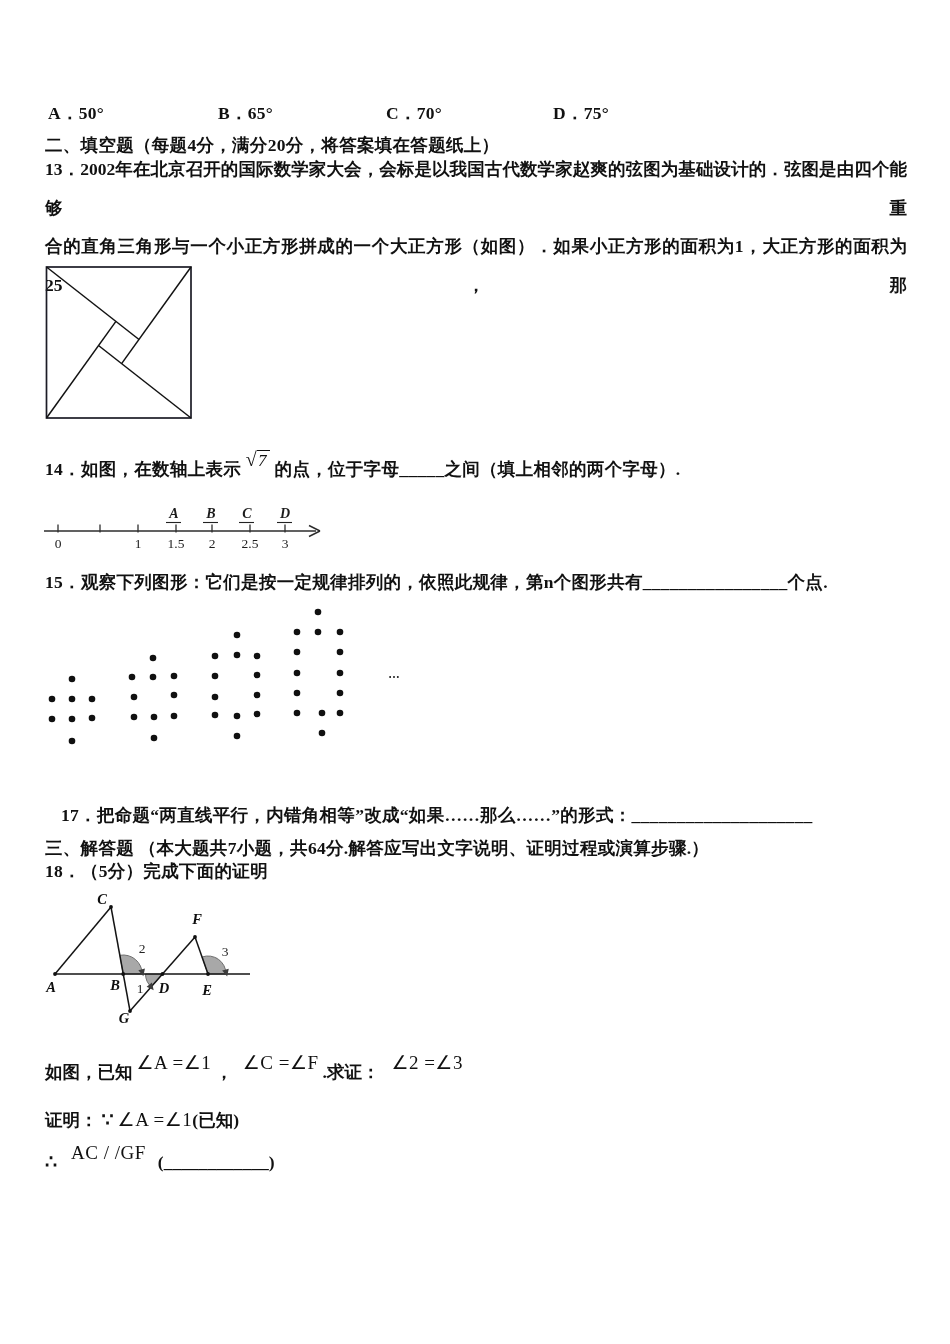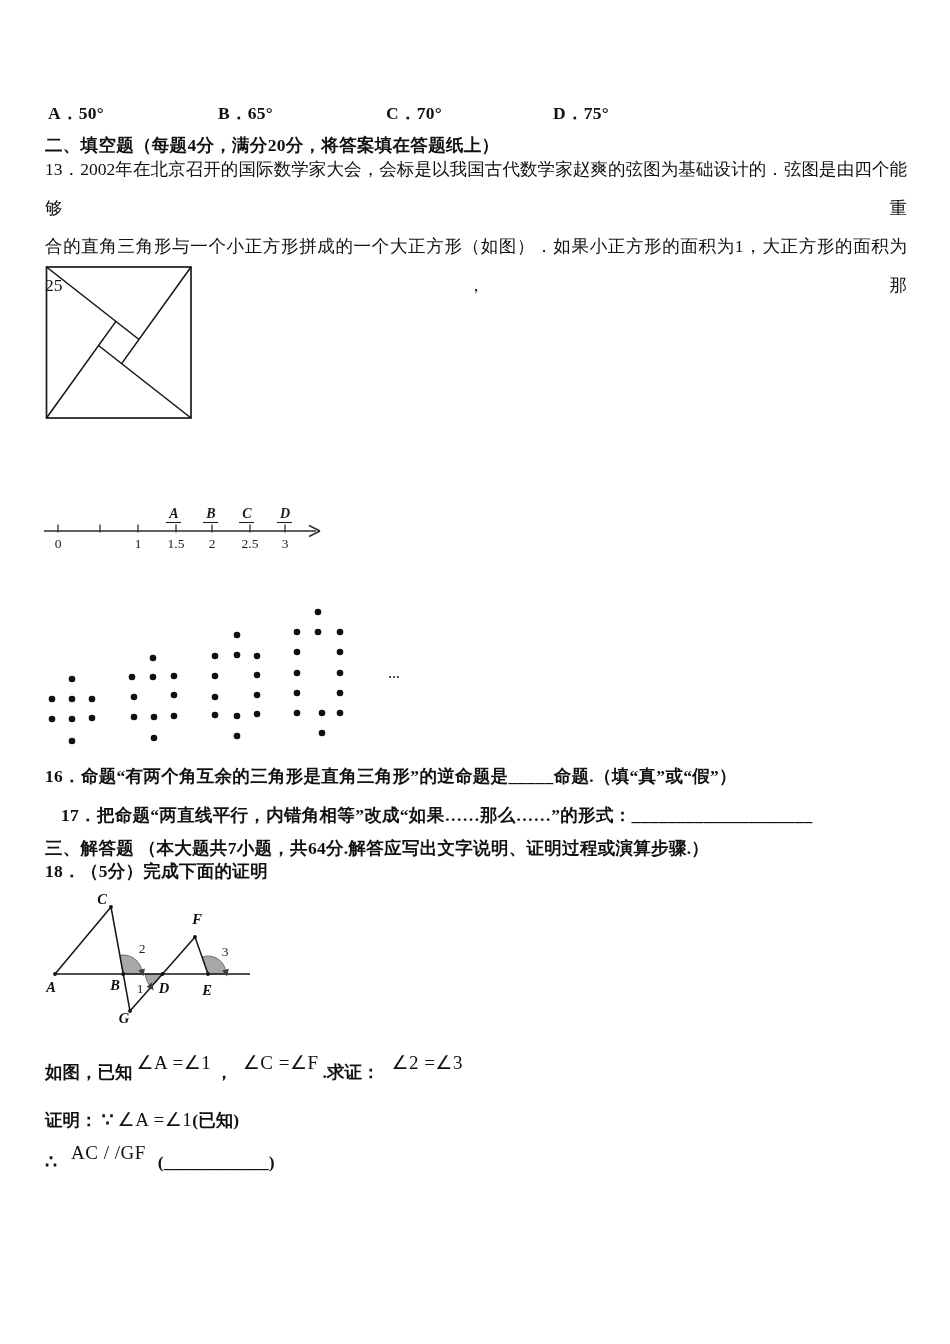--- a/index.html
+++ b/index.html
@@ -1,20 +1,20 @@
 <!DOCTYPE html>
 <html><head>
 <meta charset="utf-8">
 <style>
   html,body{margin:0;padding:0;background:#ffffff;}
   .page{position:relative;width:950px;height:1344px;background:#fff;overflow:hidden;
         font-family:"Liberation Serif",serif;color:#111;}
   .abs{position:absolute;}
   .txt{font-weight:700;font-size:17.5px;white-space:nowrap;letter-spacing:.3px;}
-  .q13{width:862px;font-weight:400;font-size:17.5px;line-height:38.7px;}
+  .q13{width:862px;font-weight:700;font-size:17.5px;line-height:38.7px;}
   .jl{text-align:justify;text-align-last:justify;}
   .mathi{font-family:"Liberation Serif",serif;font-weight:400;
          font-size:19px;letter-spacing:.5px;white-space:nowrap;}
   .up{position:relative;top:-9px;}
   .sqrt{position:relative;top:-9px;font-style:italic;font-weight:400;font-size:17px;white-space:nowrap;}
   .rad{font-style:normal;font-size:20px;}
   .rum{border-top:1.7px solid #111;padding:0 3px 0 1px;}
   .cj{font-weight:700;font-size:17.5px;}
   .sym{font-weight:700;font-size:19px;font-style:normal;}
   .paren{font-weight:700;font-size:17.5px;letter-spacing:0;}
@@ -48,20 +48,25 @@
   <div class="fig" id="fig-chord" style="left:45px;top:265px">
       <svg width="152" height="157">
         <rect x="1.5" y="2" width="144.5" height="151" fill="none" stroke="#1c1c26" stroke-width="1.7"></rect>
         <line x1="1.5" y1="2" x2="94" y2="74.5" stroke="#121212" stroke-width="1.5"></line>
         <line x1="146" y1="2" x2="76.6" y2="98.6" stroke="#121212" stroke-width="1.5"></line>
         <line x1="146" y1="153" x2="53.5" y2="80.5" stroke="#121212" stroke-width="1.5"></line>
         <line x1="1.5" y1="153" x2="70.9" y2="56.4" stroke="#121212" stroke-width="1.5"></line>
       </svg>
     </div>
 
+  <div class="abs txt" style="left:45px;top:457px">
+    <span>14．如图，在数轴上表示</span>
+    <span class="sqrt"><span class="rad">√</span><span class="rum">7</span></span>
+    <span>的点，位于字母_____之间（填上相邻的两个字母）.</span>
+  </div>
 
   <div class="fig" id="fig-numberline" style="left:40px;top:503px">
       <svg width="300" height="50">
         <line x1="4" y1="28" x2="276" y2="28" stroke="#2d2d2d" stroke-width="1.7"></line>
         <line x1="280" y1="28" x2="269" y2="22.5" stroke="#2d2d2d" stroke-width="1.5"></line>
         <line x1="280" y1="28" x2="269" y2="33.5" stroke="#2d2d2d" stroke-width="1.5"></line>
         <line x1="18" y1="21.5" x2="18" y2="29.5" stroke="#2d2d2d" stroke-width="1.3"></line>
         <text x="18" y="45" class="nl-num">0</text>
         <line x1="60" y1="21.5" x2="60" y2="29.5" stroke="#2d2d2d" stroke-width="1.3"></line>
         <line x1="98" y1="21.5" x2="98" y2="29.5" stroke="#2d2d2d" stroke-width="1.3"></line>
@@ -78,20 +83,21 @@
         <line x1="126" y1="19.5" x2="141" y2="19.5" stroke="#222" stroke-width="1.1"></line>
         <text x="171" y="15" class="nl-letter">B</text>
         <line x1="163" y1="19.5" x2="178" y2="19.5" stroke="#222" stroke-width="1.1"></line>
         <text x="207" y="15" class="nl-letter">C</text>
         <line x1="199" y1="19.5" x2="214" y2="19.5" stroke="#222" stroke-width="1.1"></line>
         <text x="245" y="15" class="nl-letter">D</text>
         <line x1="237" y1="19.5" x2="252" y2="19.5" stroke="#222" stroke-width="1.1"></line>
       </svg>
     </div>
 
+  <div class="abs txt" style="left:45px;top:570px">15．观察下列图形：它们是按一定规律排列的，依照此规律，第n个图形共有________________个点.</div>
 
   <div class="fig" id="fig-dots" style="left:40px;top:600px">
       <svg width="380" height="155">
         <circle cx="32" cy="79" r="3.3" fill="#101010"></circle>
         <circle cx="12" cy="99" r="3.3" fill="#101010"></circle>
         <circle cx="32" cy="99" r="3.3" fill="#101010"></circle>
         <circle cx="52" cy="99" r="3.3" fill="#101010"></circle>
         <circle cx="12" cy="119" r="3.3" fill="#101010"></circle>
         <circle cx="32" cy="119" r="3.3" fill="#101010"></circle>
         <circle cx="52" cy="118" r="3.3" fill="#101010"></circle>
@@ -129,21 +135,20 @@
         <circle cx="257" cy="93" r="3.3" fill="#101010"></circle>
         <circle cx="300" cy="93" r="3.3" fill="#101010"></circle>
         <circle cx="257" cy="113" r="3.3" fill="#101010"></circle>
         <circle cx="282" cy="113" r="3.3" fill="#101010"></circle>
         <circle cx="300" cy="113" r="3.3" fill="#101010"></circle>
         <circle cx="282" cy="133" r="3.3" fill="#101010"></circle>
         <text x="348" y="78" class="dots-ellipsis">…</text>
       </svg>
     </div>
 
-  <div class="abs txt" style="left:45px;top:764px">16．命题“有两个角互余的三角形是直角三角形”的逆命题是_____命题.（填“真”或“假”）</div>
 
   <div class="abs txt" style="left:61px;top:803px">17．把命题“两直线平行，内错角相等”改成“如果……那么……”的形式：____________________</div>
 
   <div class="abs txt" style="left:45px;top:836px">三、解答题 （本大题共7小题，共64分.解答应写出文字说明、证明过程或演算步骤.）</div>
 
   <div class="abs txt" style="left:45px;top:859px">18．（5分）完成下面的证明</div>
 
   <div class="fig" id="fig-geometry" style="left:40px;top:890px">
       <svg width="230" height="140">
         <path d="M 83.2 84 L 102.2 84 A 19 19 0 0 0 79.90068462432832 65.28865269276804 Z" fill="#a8a8a8" stroke="#6f6f6f" stroke-width="1"></path>

